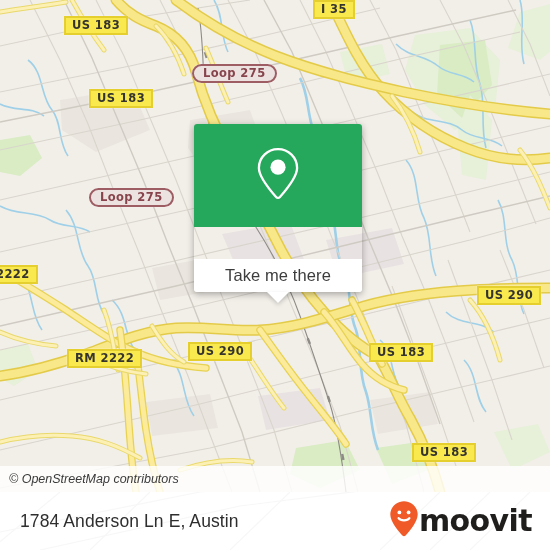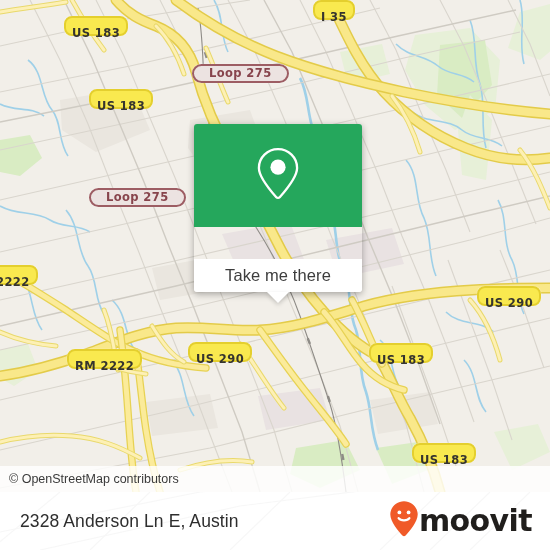--- a/index.html
+++ b/index.html
@@ -33,39 +33,39 @@
     left: 0; top: 0;
     display: block;
   }
 
   
   .shield {
     position: absolute;
     box-sizing: border-box;
     background: #f9e94f;
     border: 2px solid #e4cf2e;
-    border-radius: 8px;
+    border-radius: 0;
     color: #35342f;
     font-family: "DejaVu Sans", sans-serif;
     font-size: 11.5px;
     font-weight: bold;
     letter-spacing: 0.4px;
     line-height: 15px;
     height: 19px;
-    padding: 8px 6px;
+    padding: 0 6px;
     white-space: nowrap;
     text-align: center;
     box-shadow: 0 0 1px rgba(255,255,255,0.9);
   }
   .shield.loop {
     background: #ece3e1;
     border: 2px solid #9d5d63;
     border-radius: 10px;
     color: #87444c;
-    padding: 0 15px;
+    padding: 0 9px;
   }
 
   
   #card {
     position: absolute;
     left: 194px;
     top: 124px;
     width: 168px;
     border-radius: 3px;
     box-shadow: 0 2px 7px rgba(0,0,0,0.33);
@@ -119,20 +119,21 @@
     background: rgba(255,255,255,0.82);
     display: flex;
     align-items: center;
     z-index: 30;
   }
   #attribution-text {
     padding-left: 9px;
     font-size: 12.5px;
     color: #3a3a3a;
     font-family: "Liberation Sans", sans-serif;
+    font-style: italic;
   }
 
   
   #bottom-bar {
     position: absolute;
     left: 0;
     top: 492px;
     width: 550px;
     height: 58px;
     background: #ffffff;
@@ -389,21 +390,21 @@
         <path d="M40,58 L240,14 L400,-6"></path>
         <path d="M-10,58 L60,0"></path>
         <path d="M90,58 L150,0"></path>
         <path d="M230,58 L290,0"></path>
         <path d="M430,58 L490,0"></path>
         <path d="M470,58 L530,0"></path>
         <path d="M380,58 L440,0"></path>
       </g>
     </svg>
 
-    <span id="address-text">2328 Anderson Ln E, Austin</span>
+    <span id="address-text">1784 Anderson Ln E, Austin</span>
 
     <div id="brand">
       <span>
         <svg width="30" height="38" viewBox="0 0 30 38" aria-hidden="true">
           <path d="M15 1.2 C7.4 1.2 1.3 7.2 1.3 14.6 C1.3 22 9.6 31.4 13.4 35.6 C14.3 36.6 15.7 36.6 16.6 35.6 C20.4 31.4 28.7 22 28.7 14.6 C28.7 7.2 22.6 1.2 15 1.2 Z" fill="#f05a28"></path>
           <circle cx="10.4" cy="12.4" r="1.9" fill="#ffffff"></circle>
           <circle cx="19.6" cy="12.4" r="1.9" fill="#ffffff"></circle>
           <path d="M9.6 18.1 C11.6 21.1 18.4 21.1 20.4 18.1" fill="none" stroke="#ffffff" stroke-width="2.2" stroke-linecap="round"></path>
         </svg>
       </span>

